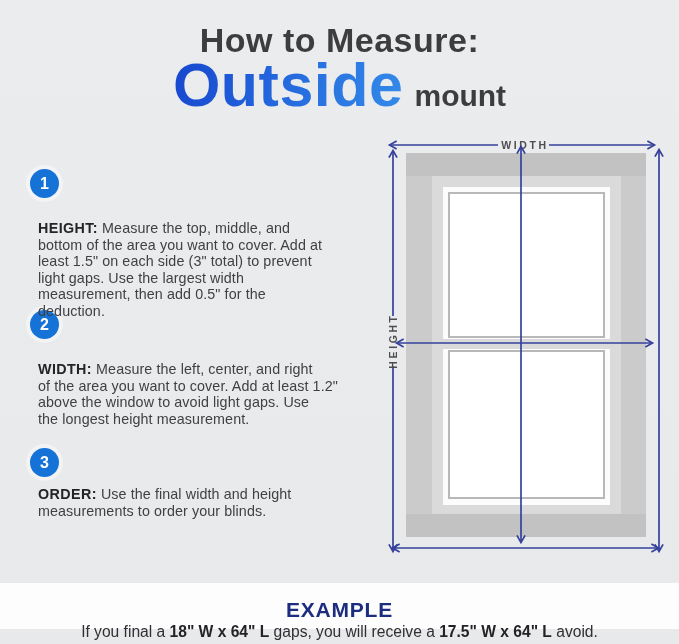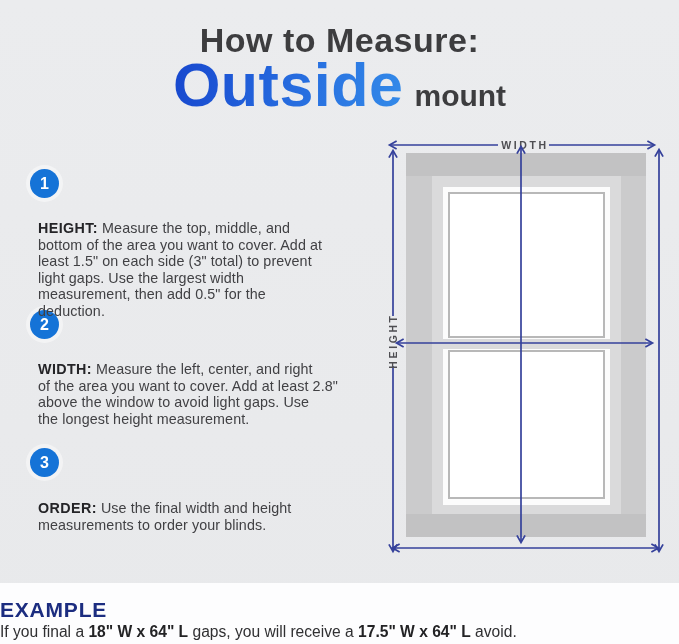--- a/index.html
+++ b/index.html
@@ -45,39 +45,39 @@
   .badge-2 { top: 310px; }
   .badge-3 { top: 448px; }
 
   .step-text {
     position: absolute; left: 38px; width: 340px;
     font-size: 14.3px; line-height: 16.5px; color: #414144;
     letter-spacing: 0.1px;
   }
   .text-1 { top: 206px; }
   .text-2 { top: 347px; }
-  .text-3 { top: 486px; }
+  .text-3 { top: 472px; }
   .step-text strong {
     color: #242427; font-weight: 700; letter-spacing: 0.4px;
   }
   .step-text .step-body { white-space: pre-line; margin-top: 44px; }
 
   
   .diagram-svg { position: absolute; left: 372px; top: 130px; }
   .measure-line { stroke: #35419b; stroke-width: 1.7; fill: none; }
   .dim-label {
     font-family: "Liberation Sans", sans-serif;
     font-size: 10.5px; font-weight: 600; letter-spacing: 2.6px;
     fill: #4e4e52;
   }
 
   
   .example-bar {
-    position: absolute; left: 0; top: 583px; width: 679px; height: 61px;
-    background: #fdfdfe; 
+    position: absolute; left: 0; top: 583px; width: 679px; height: 46px;
+    background: #fdfdfe; text-align: center;
   }
   .example-heading {
     margin-top: 15px;
     font-size: 21px; font-weight: 800; color: #1c2d80;
     letter-spacing: 0.8px; line-height: 23px;
   }
   .example-line {
     margin-top: 1px;
     font-size: 15.6px; color: #303032; line-height: 19px;
   }
@@ -98,21 +98,21 @@
 <div class="step-badge badge-2">2</div>
 <div class="step-badge badge-3">3</div>
 
 <p class="step-text text-1"><strong>HEIGHT:</strong> <span class="step-body">Measure the top, middle, and
 bottom of the area you want to cover. Add at
 least 1.5" on each side (3" total) to prevent
 light gaps. Use the largest width
 measurement, then add 0.5" for the
 deduction.</span></p>
 <p class="step-text text-2"><strong>WIDTH:</strong> <span class="step-body">Measure the left, center, and right
-of the area you want to cover. Add at least 2.8"
+of the area you want to cover. Add at least 1.2"
 above the window to avoid light gaps. Use
 the longest height measurement.</span></p>
 <p class="step-text text-3"><strong>ORDER:</strong> <span class="step-body">Use the final width and height
 measurements to order your blinds.</span></p>
 
 <svg class="diagram-svg" width="300" height="432" viewBox="0 0 300 432">
   <defs>
     <marker id="ah" viewBox="0 0 10 10" refX="7.5" refY="5" markerWidth="6" markerHeight="6" orient="auto-start-reverse">
       <path d="M1,1 L8,5 L1,9" fill="none" stroke="#35419b" stroke-width="1.7"></path>
     </marker>

